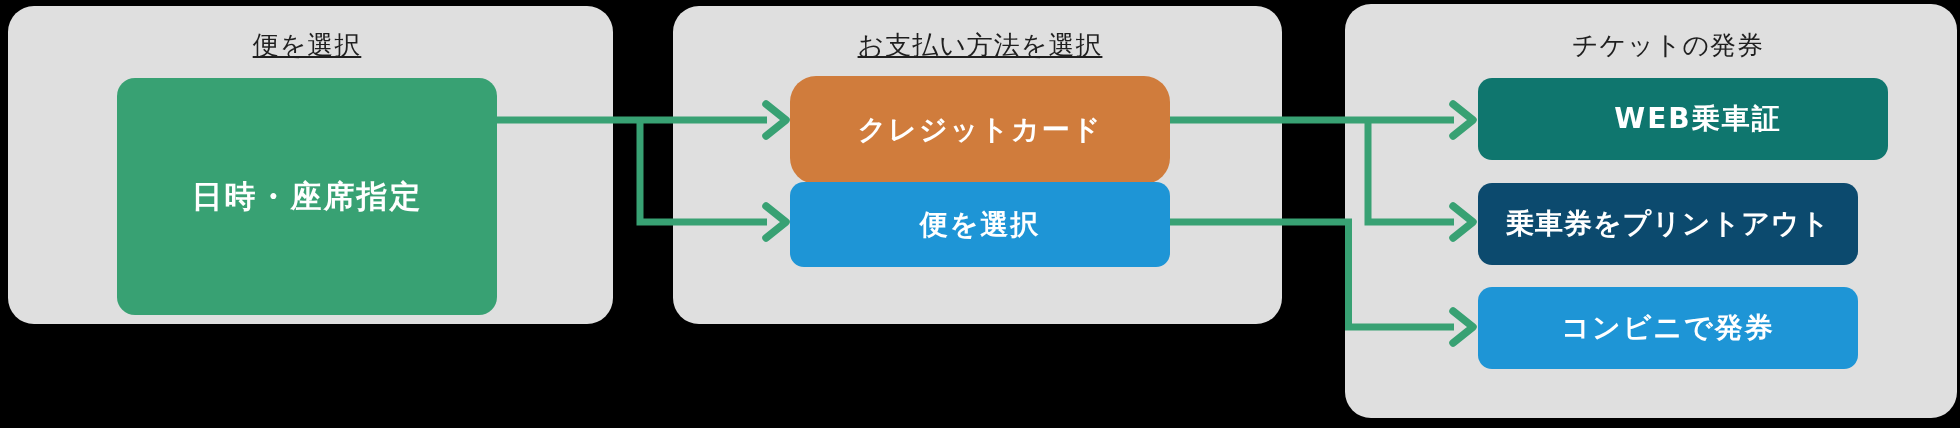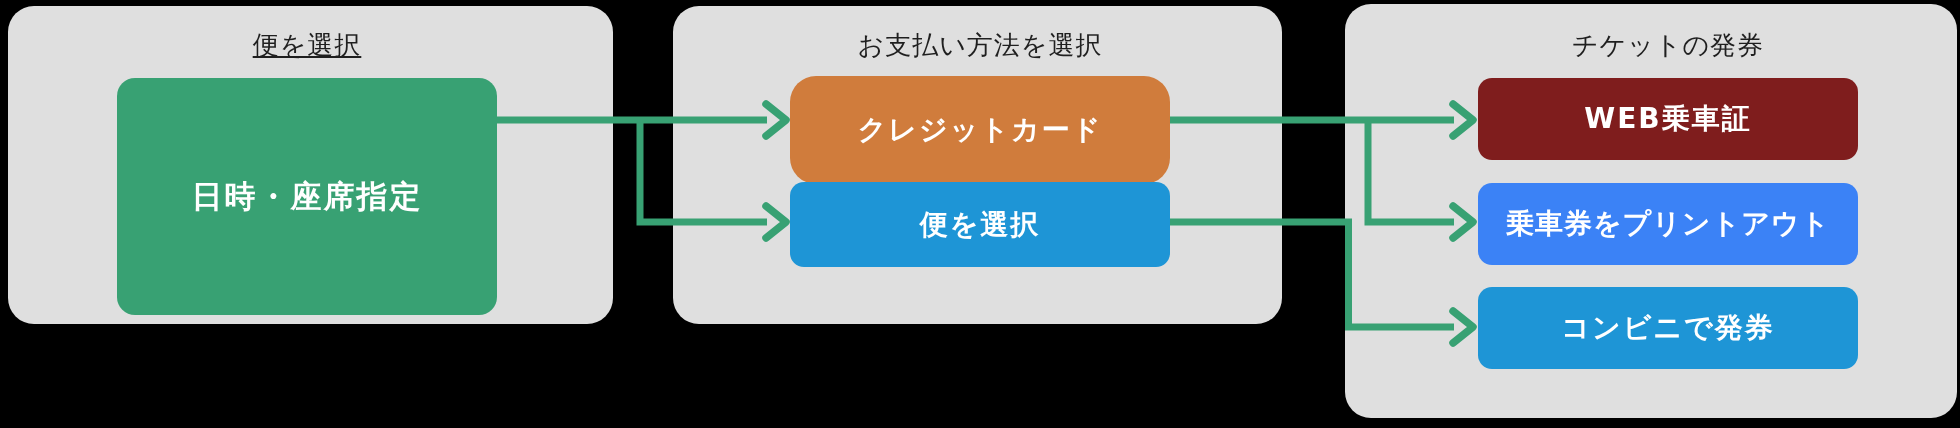--- a/index.html
+++ b/index.html
@@ -10,21 +10,21 @@
   .scene{position:absolute;left:0;top:0;width:1960px;height:428px;}
   .panel{position:absolute;border-radius:26px;}
   #panel-1{left:8px;  top:6px; width:605px; height:318px;}
   #panel-2{left:673px; top:6px; width:609px; height:318px;}
   #panel-3{left:1345px;top:4px; width:612px; height:414px;}
   .panel-title{
     position:absolute;top:31px;width:380px;text-align:center;
     font-size:26px;line-height:1.15;letter-spacing:1px;font-weight:500;white-space:nowrap;
   }
   #title-1{left:117px;}
-  #title-2{left:790px;}
+  #title-2{left:790px;text-decoration:underline;}
   #title-3{left:1478px;}
   .box{
     position:absolute;display:flex;align-items:center;justify-content:center;
     font-weight:bold;letter-spacing:2px;white-space:nowrap;
   }
   #box-datetime-seat {left:117px; top:78px; width:380px;height:237px;border-radius:18px;font-size:31px;}
   #box-credit-card   {left:790px; top:76px; width:380px;height:108px; border-radius:26px;font-size:28px;}
   #box-konbini       {left:790px; top:182px;width:380px;height:85px; border-radius:14px;font-size:28px;}
   #box-web-pass      {left:1478px;top:78px; width:380px;height:82px; border-radius:14px;font-size:28px;}
   #box-print-ticket  {left:1478px;top:183px;width:380px;height:82px; border-radius:14px;font-size:28px;letter-spacing:1px;}
@@ -58,17 +58,17 @@
     <polyline class="chev" points="1453,104 1473,120 1453,136" stroke="#38a173"></polyline>
     <polyline class="chev" points="1453,206 1473,222 1453,238" stroke="#38a173"></polyline>
     <polyline class="chev" points="1453,311 1473,327 1453,343" stroke="#38a173"></polyline>
   </svg>
 
   <div class="box" id="box-datetime-seat" style="background: rgb(56, 161, 115); color: rgb(255, 255, 255);">日時・座席指定</div>
 
   <div class="box" id="box-credit-card" style="background: rgb(208, 124, 60); color: rgb(255, 255, 255);">クレジットカード</div>
   <div class="box" id="box-konbini" style="background: rgb(30, 149, 214); color: rgb(255, 255, 255);">便を選択</div>
 
-  <div class="box" id="box-web-pass" style="background: #7f1d1d; color: rgb(255, 255, 255);">WEB乗車証</div>
-  <div class="box" id="box-print-ticket" style="background: #3b82f6; color: rgb(255, 255, 255);">乗車券をプリントアウト</div>
+  <div class="box" id="box-web-pass" style="background: #0f766e; color: rgb(255, 255, 255); padding-left: 30px;">WEB乗車証</div>
+  <div class="box" id="box-print-ticket" style="background: #0c4a6e; color: rgb(255, 255, 255);">乗車券をプリントアウト</div>
   <div class="box" id="box-konbini-issue" style="background: rgb(30, 149, 214); color: rgb(255, 255, 255);">コンビニで発券</div>
 
 </div>
 
 </body></html>

